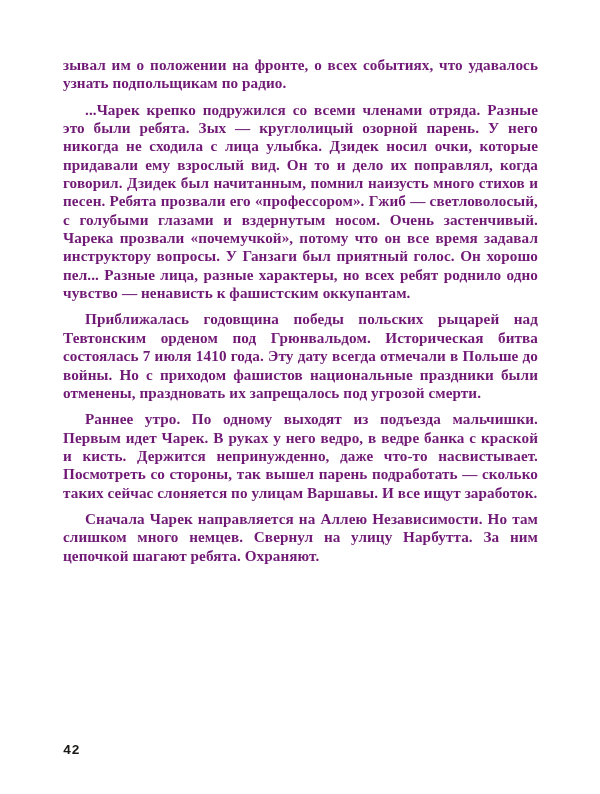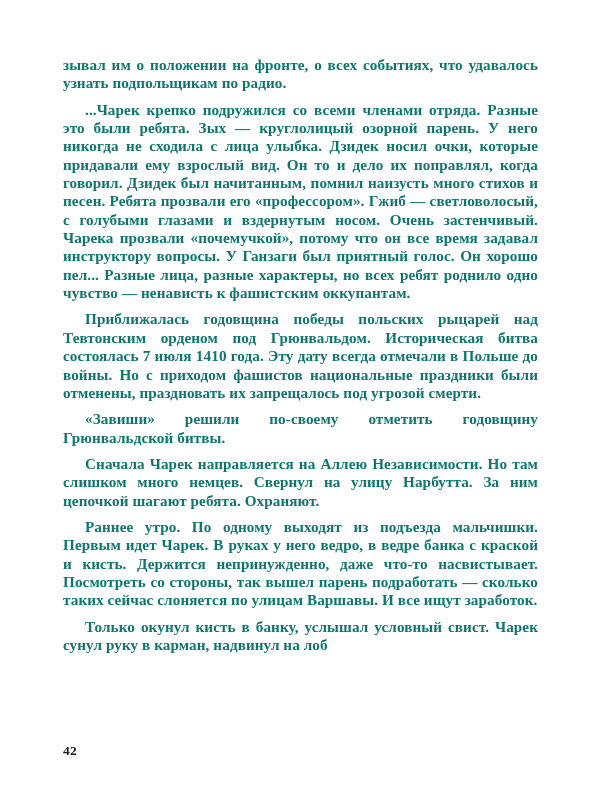--- a/index.html
+++ b/index.html
@@ -17,21 +17,21 @@
     box-sizing: border-box;
   }
   .text-block {
     position: absolute;
     left: 63px;
     top: 56px;
     width: 475px;
     font-family: "Liberation Serif", "DejaVu Serif", serif;
     font-size: 15.2px;
     line-height: 18.35px;
-    color: #0f766e;
+    color: #701a75;
     text-align: justify;
     text-justify: inter-word;
     font-weight: 600;
     letter-spacing: 0.08px;
     -webkit-font-smoothing: none;
   }
   .para {
     margin: 0;
     padding: 0;
     text-indent: 0;
@@ -40,37 +40,35 @@
   .para.indent {
     text-indent: 22px;
   }
   .para + .para {
     margin-top: 8px;
   }
   .page-number {
     position: absolute;
     left: 63px;
     top: 743px;
-    font-family: Liberation Serif, serif;
+    font-family: Liberation Mono, monospace;
     font-size: 13.5px;
     font-weight: 600;
     color: #1a1917;
     letter-spacing: 0.3px;
   }
 </style>
 </head>
 <body>
 
 <div class="page">
 
   <div class="text-block">
     <p class="para">зывал им о положении на фронте, о всех событиях, что удавалось узнать подпольщикам по радио.</p>
     <p class="para indent">...Чарек крепко подружился со всеми членами отряда. Разные это были ребята. Зых — круглолицый озорной парень. У него никогда не сходила с лица улыбка. Дзидек носил очки, которые придавали ему взрослый вид. Он то и дело их поправлял, когда говорил. Дзидек был начитанным, помнил наизусть много стихов и песен. Ребята прозвали его «профессором». Гжиб — светловолосый, с голубыми глазами и вздернутым носом. Очень застенчивый. Чарека прозвали «почемучкой», потому что он все время задавал инструктору вопросы. У Ганзаги был приятный голос. Он хорошо пел... Разные лица, разные характеры, но всех ребят роднило одно чувство — ненависть к фашистским оккупантам.</p>
     <p class="para indent">Приближалась годовщина победы польских рыцарей над Тевтонским орденом под Грюнвальдом. Историческая битва состоялась 7 июля 1410 года. Эту дату всегда отмечали в Польше до войны. Но с приходом фашистов национальные праздники были отменены, праздновать их запрещалось под угрозой смерти.</p>
-    <p class="para indent">«Завиши» решили по-своему отметить годовщину Грюнвальдской битвы.</p>
+    <p class="para indent">Раннее утро. По одному выходят из подъезда мальчишки. Первым идет Чарек. В руках у него ведро, в ведре банка с краской и кисть. Держится непринужденно, даже что-то насвистывает. Посмотреть со стороны, так вышел парень подработать — сколько таких сейчас слоняется по улицам Варшавы. И все ищут заработок.</p>
     <p class="para indent">Сначала Чарек направляется на Аллею Независимости. Но там слишком много немцев. Свернул на улицу Нарбутта. За ним цепочкой шагают ребята. Охраняют.</p>
-    <p class="para indent">Раннее утро. По одному выходят из подъезда мальчишки. Первым идет Чарек. В руках у него ведро, в ведре банка с краской и кисть. Держится непринужденно, даже что-то насвистывает. Посмотреть со стороны, так вышел парень подработать — сколько таких сейчас слоняется по улицам Варшавы. И все ищут заработок.</p>
-    <p class="para indent">Только окунул кисть в банку, услышал условный свист. Чарек сунул руку в карман, надвинул на лоб</p>
   </div>
 
   <div class="page-number">42</div>
 
 </div>
 
 </body></html>

